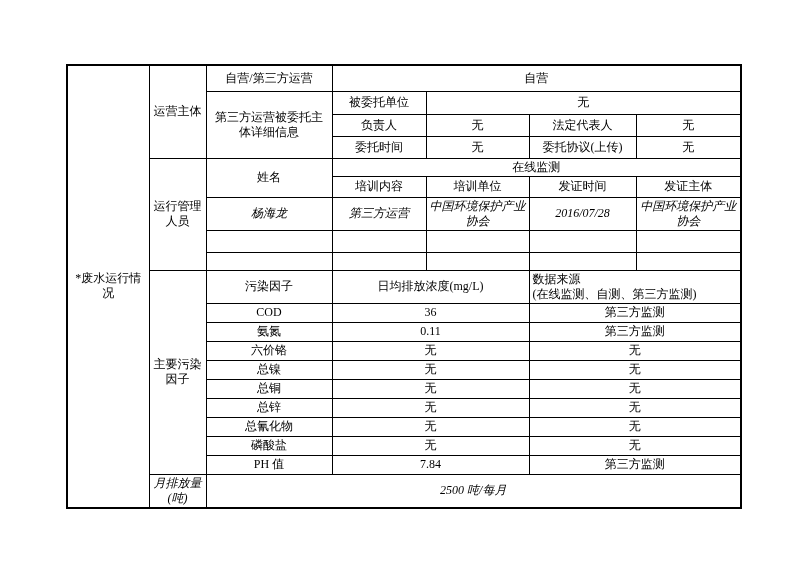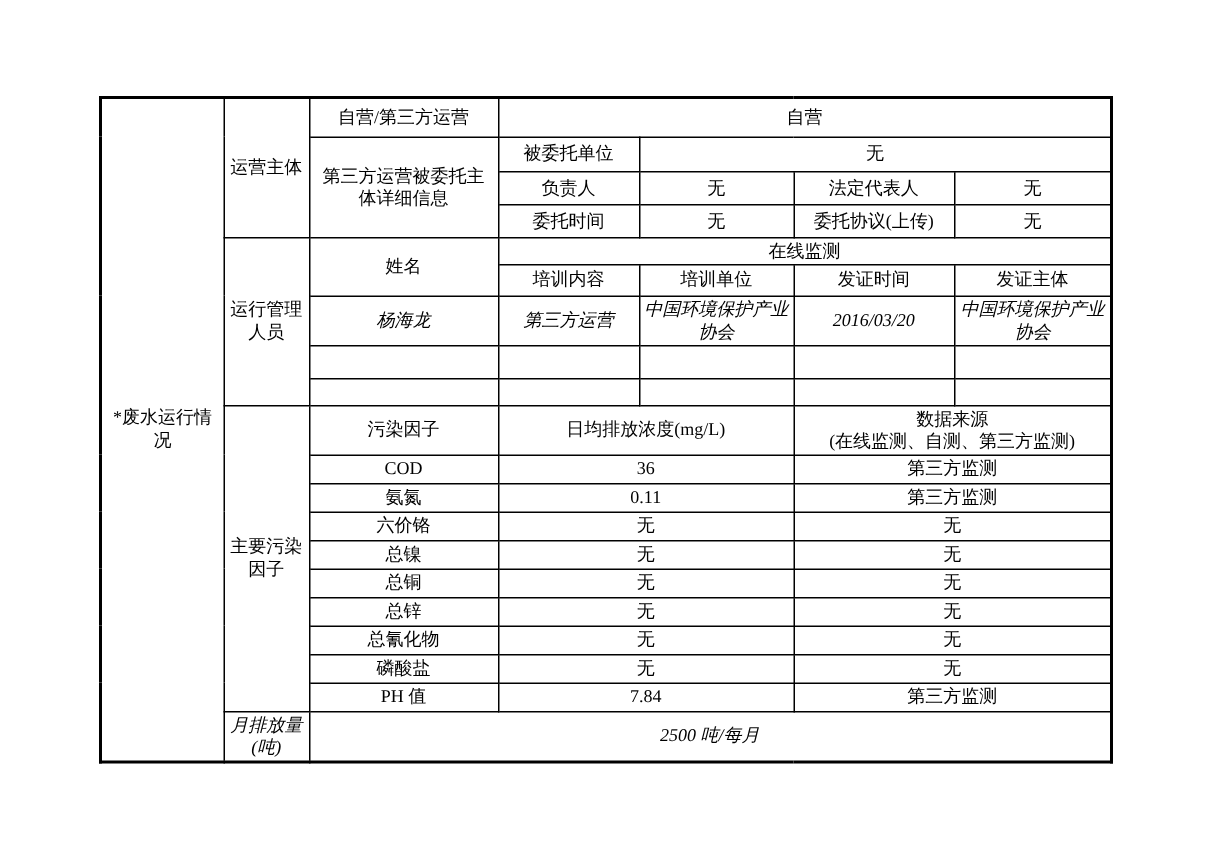--- a/index.html
+++ b/index.html
@@ -43,21 +43,21 @@
   
   tr.h26 { height: 26px; }
   tr.h23 { height: 23px; }
   tr.h22 { height: 22px; }
   tr.h21 { height: 21px; font-family: Liberation Serif, serif; }
   tr.h19 { height: 19px; margin-left: 24px; }
   tr.h18 { height: 18px; }
   tr.h15 { height: 15px; }
   tr.h30 { height: 30px; }
   tr.h32 { height: 32px; font-style: italic; }
-  .two-line div { text-align: center; }
+  .two-line div { text-align: left; }
 </style>
 </head>
 <body>
 
 <div class="page">
   <table class="report">
     <colgroup>
       <col style="width:82px">
       <col style="width:57px">
       <col style="width:126px">
@@ -100,21 +100,21 @@
       <tr class="h21">
         <td>培训内容</td>
         <td>培训单位</td>
         <td>发证时间</td>
         <td>发证主体</td>
       </tr>
       <tr class="h32">
         <td>杨海龙</td>
         <td>第三方运营</td>
         <td>中国环境保护产业协会</td>
-        <td>2016/03/20</td>
+        <td>2016/07/28</td>
         <td>中国环境保护产业协会</td>
       </tr>
       <tr class="h22">
         <td></td>
         <td></td>
         <td></td>
         <td></td>
         <td></td>
       </tr>
       <tr class="h18">

